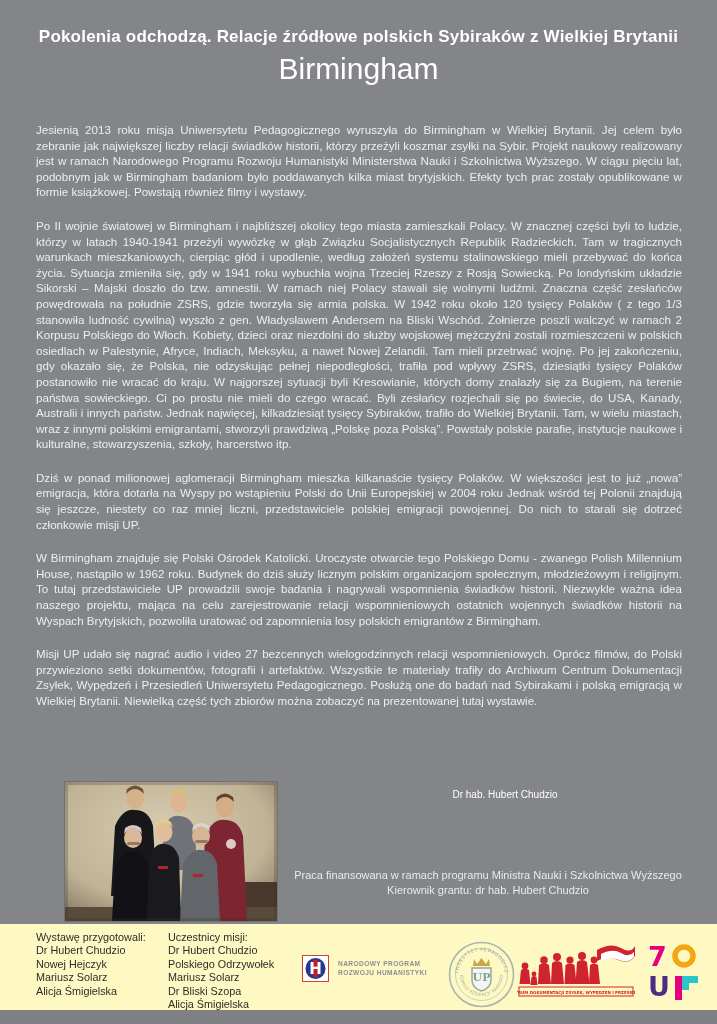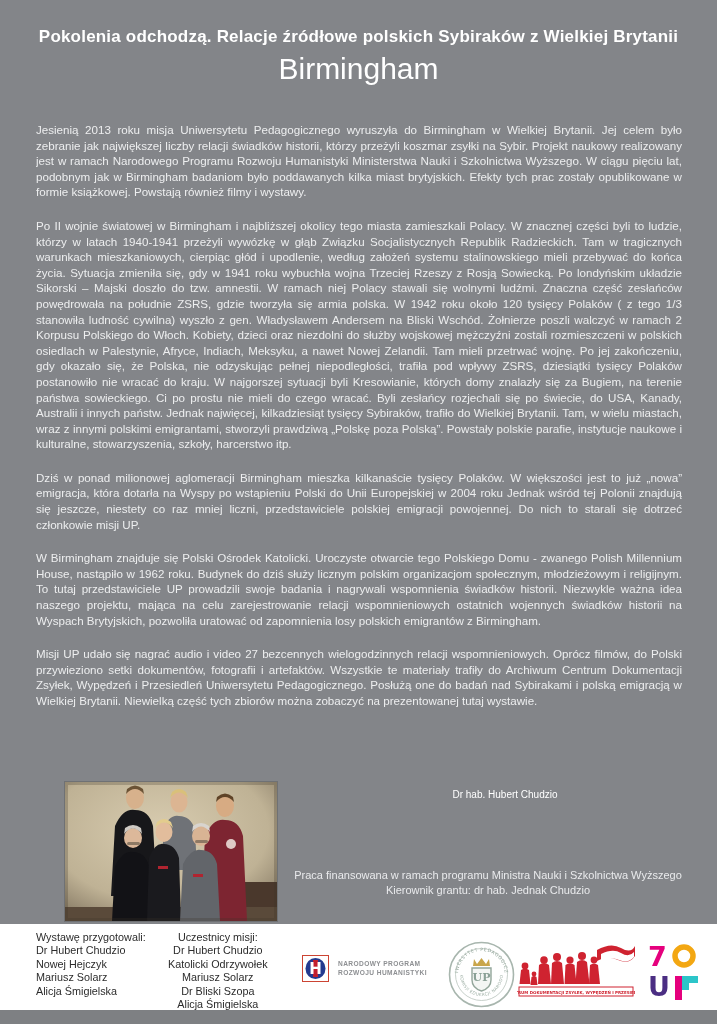--- a/index.html
+++ b/index.html
@@ -27,26 +27,26 @@
   }
   .photo{
     position:absolute;top:782px;left:65px;width:212px;height:139px;
     box-shadow:0 0 0 1px rgba(0,0,0,.15);
   }
   .funding{
     position:absolute;top:868px;left:292px;width:392px;text-align:center;
     color:#e9eaec;font-size:11px;line-height:14.6px;
   }
   .footer{
-    position:absolute;top:924px;left:0;width:717px;height:86px;background:#ffffff;
+    position:absolute;top:924px;left:0;width:717px;height:86px;background:#fef9c3;
     color:#2c2c2c;
   }
   .credits{position:absolute;top:7px;font-size:10.8px;line-height:13.4px;}
   .credits.col1{left:36px;}
-  .credits.col2{left:168px;text-align:center;}
+  .credits.col2{left:168px;}
   .credits .heading{font-weight:400;}
   .logo{position:absolute;}
   .nprh-icon{left:302px;top:31px;width:27px;height:27px;}
   .nprh-text{
     left:338px;top:36px;width:90px;color:#8d8f92;font-size:6.6px;font-weight:bold;
     letter-spacing:.4px;line-height:8.5px;
   }
   .up-seal{left:448px;top:17px;width:67px;height:67px;}
   .cdzwp{left:517px;top:20px;width:118px;height:55px;}
   .up70{left:646px;top:18px;width:54px;height:60px;}
@@ -113,37 +113,37 @@
       <rect x="130" y="58" width="13" height="3" rx="1.5" fill="#7a6a58" opacity=".8"></rect>
       <path d="M118,82 q8,-16 18,-14 q12,0 16,14 l3,57 l-40,0 z" fill="#62656a"></path>
       <rect x="128" y="92" width="10" height="3" fill="#b02430"></rect>
 
       <rect width="212" height="139" fill="none" stroke="#3a3228" stroke-width="6" opacity=".25"></rect>
     </svg>
   </div>
 
   <div class="funding">
     <div>Praca finansowana w ramach programu Ministra Nauki i Szkolnictwa Wyższego</div>
-    <div>Kierownik grantu: dr hab. Jednak Chudzio</div>
+    <div>Kierownik grantu: dr hab. Hubert Chudzio</div>
   </div>
 
   <div class="footer">
 
     <div class="credits col1">
       <div class="heading">Wystawę przygotowali:</div>
       <div>Dr Hubert Chudzio</div>
       <div>Nowej Hejczyk</div>
       <div>Mariusz Solarz</div>
       <div>Alicja Śmigielska</div>
     </div>
 
     <div class="credits col2">
       <div class="heading">Uczestnicy misji:</div>
       <div>Dr Hubert Chudzio</div>
-      <div>Katolicki Odrzywołek</div>
+      <div>Polskiego Odrzywołek</div>
       <div>Mariusz Solarz</div>
       <div>Dr Bliski Szopa</div>
       <div>Alicja Śmigielska</div>
     </div>
 
     <div class="logo nprh-icon">
       <svg width="27" height="27" viewBox="0 0 27 27">
         <rect x="0.5" y="0.5" width="26" height="26" fill="#ffffff" stroke="#c43" stroke-width="1"></rect>
         <ellipse cx="13.5" cy="13.5" rx="10" ry="10.5" fill="#243a8f"></ellipse>
         <rect x="11" y="5" width="5" height="17" fill="#c21f2e"></rect>

